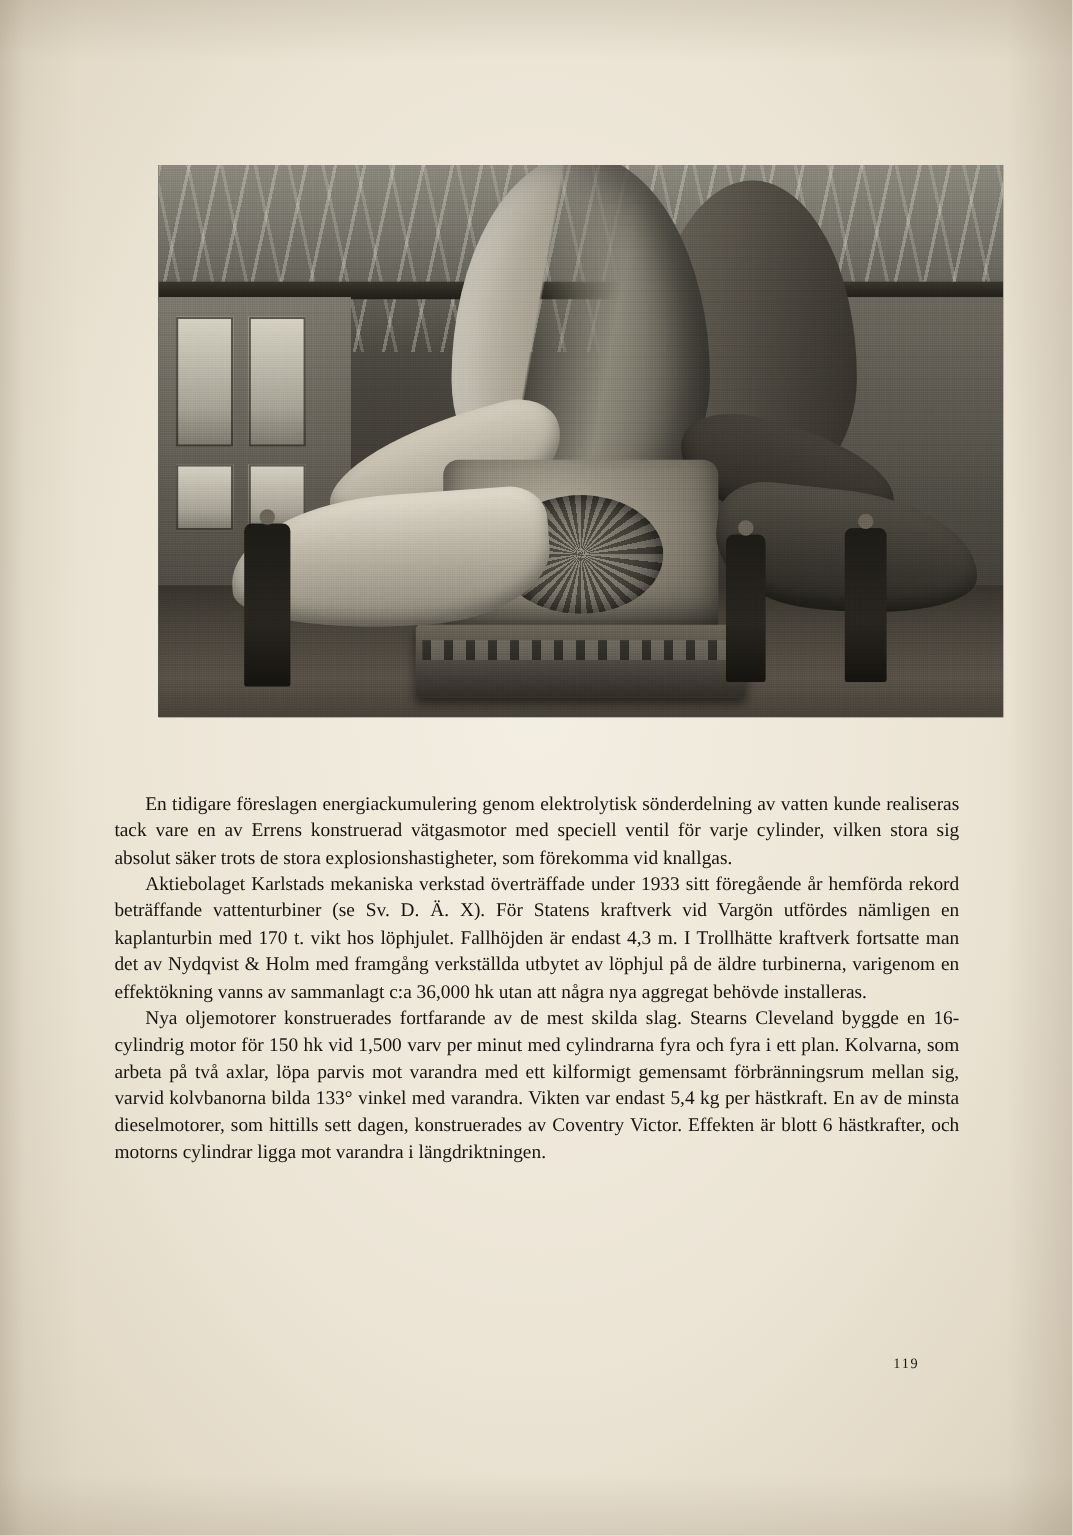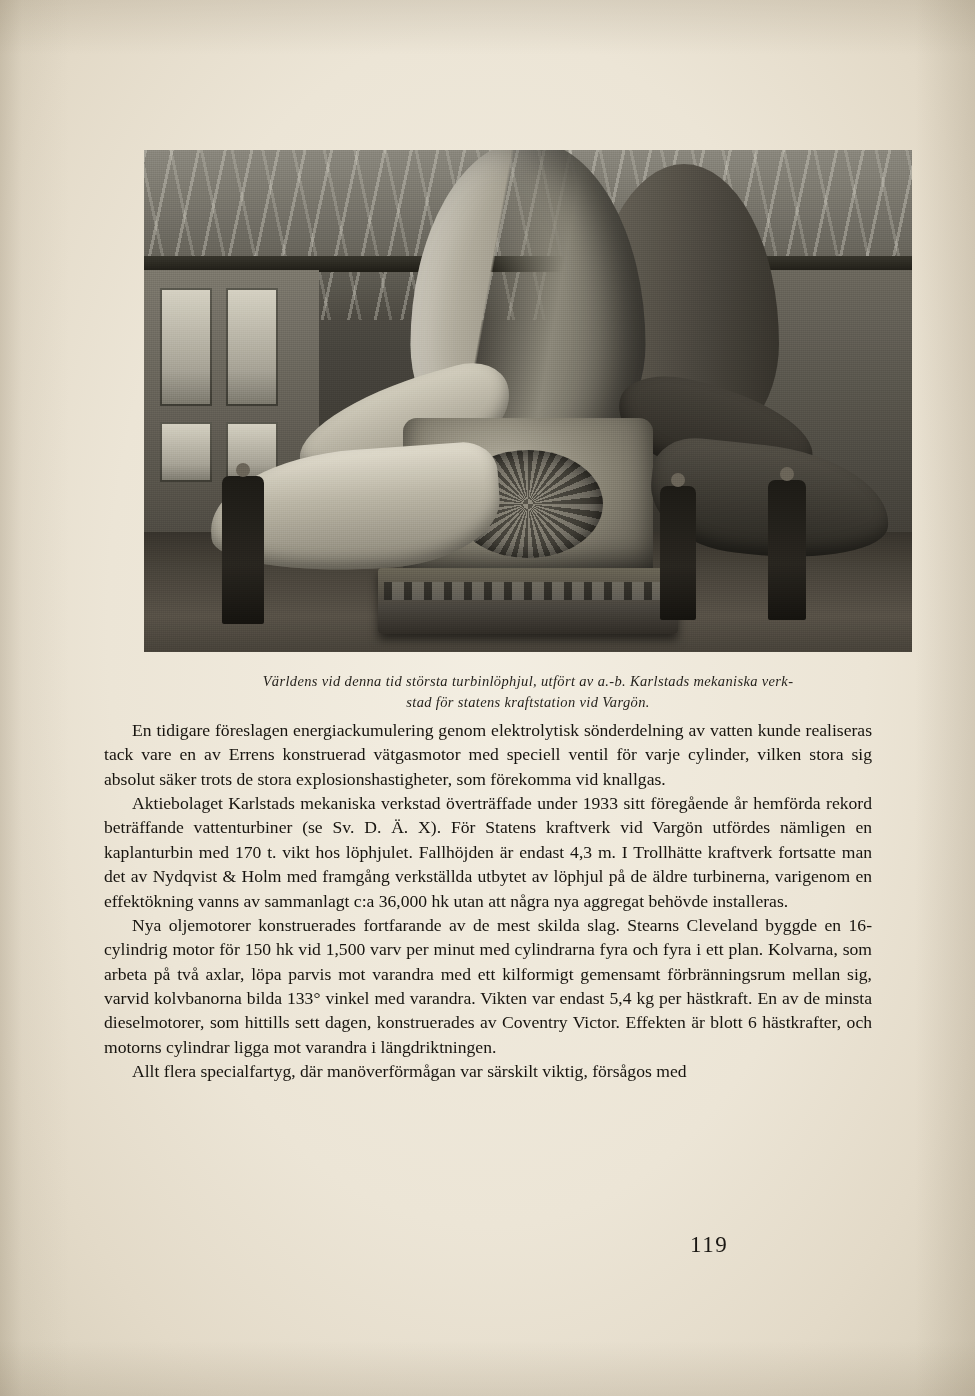--- a/index.html
+++ b/index.html
@@ -213,21 +213,22 @@
   }
   .body p {
     margin: 0;
     text-indent: 28px;
   }
 
   .folio {
     position: absolute;
     left: 0; right: 17px;
     top: 1232px;
-    font-size: 23px;
+    text-align: center;
+    font-size: 13px;
     letter-spacing: 1.6px;
     color: #1b1814;
   }
   .folio span { padding-left: 690px; }
 </style>
 </head>
 <body>
 
 <div class="paper"></div>
 
@@ -260,31 +261,25 @@
       <div class="ph-blade ph-blade-r"></div>
       <div class="ph-base"></div>
 
       <div class="ph-person" style="left:78px;  top:326px; width:42px; height:148px;"></div>
       <div class="ph-person" style="left:516px; top:336px; width:36px; height:134px;"></div>
       <div class="ph-person" style="left:624px; top:330px; width:38px; height:140px;"></div>
 
       <div class="ph-grain"></div>
     </div>
 
-    <figcaption class="caption">
-      <span>Världens vid denna tid största turbinlöphjul, utfört av a.-b. Karlstads mekaniska verk-</span>
-      <br>
-      <span>stad för statens kraftstation vid Vargön.</span>
-    </figcaption>
   </figure>
 
   <div class="body">
     <p>En tidigare föreslagen energiackumulering genom elektrolytisk sönderdelning av vatten kunde realiseras tack vare en av Errens konstruerad vätgasmotor med speciell ventil för varje cylinder, vilken stora sig absolut säker trots de stora explosionshastigheter, som förekomma vid knallgas.</p>
     <p>Aktiebolaget Karlstads mekaniska verkstad överträffade under 1933 sitt föregående år hemförda rekord beträffande vattenturbiner (se Sv. D. Ä. X). För Statens kraftverk vid Vargön utfördes nämligen en kaplanturbin med 170 t. vikt hos löphjulet. Fallhöjden är endast 4,3 m. I Trollhätte kraftverk fortsatte man det av Nydqvist &amp; Holm med framgång verkställda utbytet av löphjul på de äldre turbinerna, varigenom en effektökning vanns av sammanlagt c:a 36,000 hk utan att några nya aggregat behövde installeras.</p>
     <p>Nya oljemotorer konstruerades fortfarande av de mest skilda slag. Stearns Cleveland byggde en 16-cylindrig motor för 150 hk vid 1,500 varv per minut med cylindrarna fyra och fyra i ett plan. Kolvarna, som arbeta på två axlar, löpa parvis mot varandra med ett kilformigt gemensamt förbränningsrum mellan sig, varvid kolvbanorna bilda 133° vinkel med varandra. Vikten var endast 5,4 kg per hästkraft. En av de minsta dieselmotorer, som hittills sett dagen, konstruerades av Coventry Victor. Effekten är blott 6 hästkrafter, och motorns cylindrar ligga mot varandra i längdriktningen.</p>
-    <p>Allt flera specialfartyg, där manöverförmågan var särskilt viktig, försågos med</p>
   </div>
 
   <div class="folio">
     <span>119</span>
   </div>
 
 </div>
 
 </body></html>

